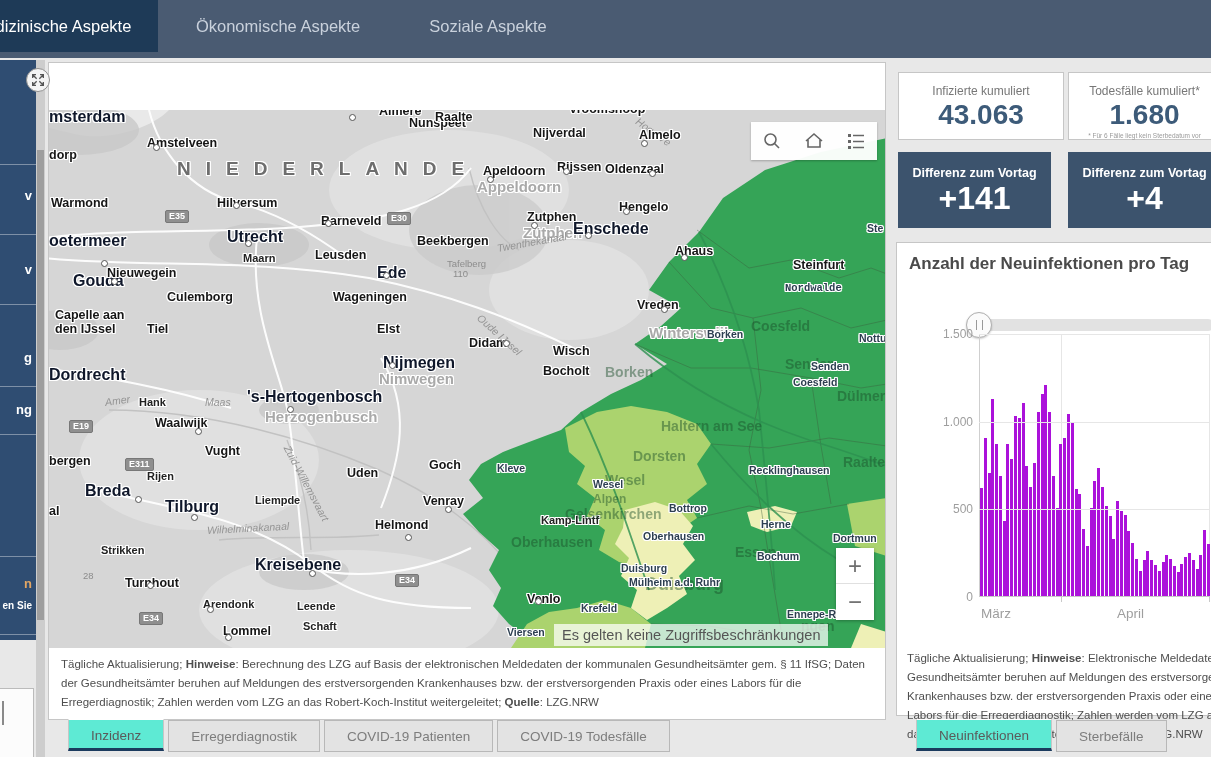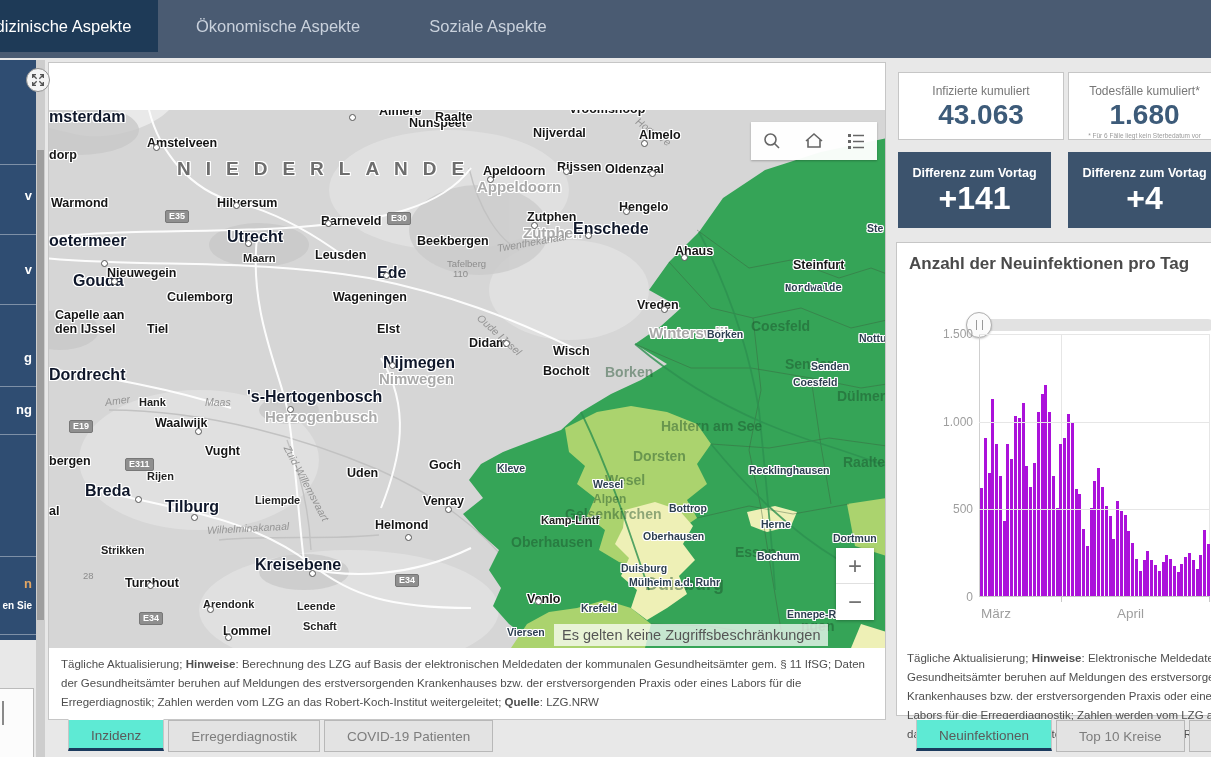--- a/index.html
+++ b/index.html
@@ -391,20 +391,21 @@
       <div class="zbtn">−</div>
     </div>
   </div>
   <div class="footnote"><span>Tägliche Aktualisierung; </span><span style="font-weight: bold;">Hinweise</span><span>: Berechnung des LZG auf Basis der elektronischen Meldedaten der kommunalen Gesundheitsämter gem. § 11 IfSG; Daten der Gesundheitsämter beruhen auf Meldungen des erstversorgenden Krankenhauses bzw. der erstversorgenden Praxis oder eines Labors für die Erregerdiagnostik; Zahlen werden vom LZG an das Robert-Koch-Institut weitergeleitet; </span><span style="font-weight: bold;">Quelle</span><span>: LZG.NRW</span></div>
 </div>
 
 <div class="tabbar" id="tabs-left">
     <div class="tab active">Inzidenz</div>
     <div class="tab">Erregerdiagnostik</div>
     <div class="tab">COVID-19 Patienten</div>
+    <div class="tab">COVID-19 Todesfälle</div>
   </div>
 
 <div class="kpi" id="kpi1">
   <div class="lab">Infizierte kumuliert</div>
   <div class="val">43.063</div>
 </div>
 <div class="kpi" id="kpi2">
   <div class="lab">Todesfälle kumuliert*</div>
   <div class="val">1.680</div>
   <div class="fn">* Für 6 Fälle liegt kein Sterbedatum vor</div>
@@ -502,15 +503,14 @@
       <span class="ylab" style="top: 168.333px;">500</span>
       <span class="ylab" style="top: 256px;">0</span>
       <span class="xlab" style="left: 2px;">März</span>
       <span class="xlab" style="left: 138px;">April</span>
     </div>
   <div class="footnote"><span>Tägliche Aktualisierung; </span><span style="font-weight: bold;">Hinweise</span><span>: Elektronische Meldedaten der Gesundheitsämter beruhen auf Meldungen des erstversorgenden Krankenhauses bzw. der erstversorgenden Praxis oder eines Labors für die Erregerdiagnostik; Zahlen werden vom LZG an das Robert-Koch-Institut weitergeleitet; </span><span style="font-weight: bold;">Quelle</span><span>: LZG.NRW</span></div>
 </div>
 
 <div class="tabbar" id="tabs-right">
     <div class="tab active">Neuinfektionen</div>
-    <div class="tab">Top 10 Kreise</div>
     <div class="tab">Sterbefälle</div>
   </div>
 
 </body></html>

